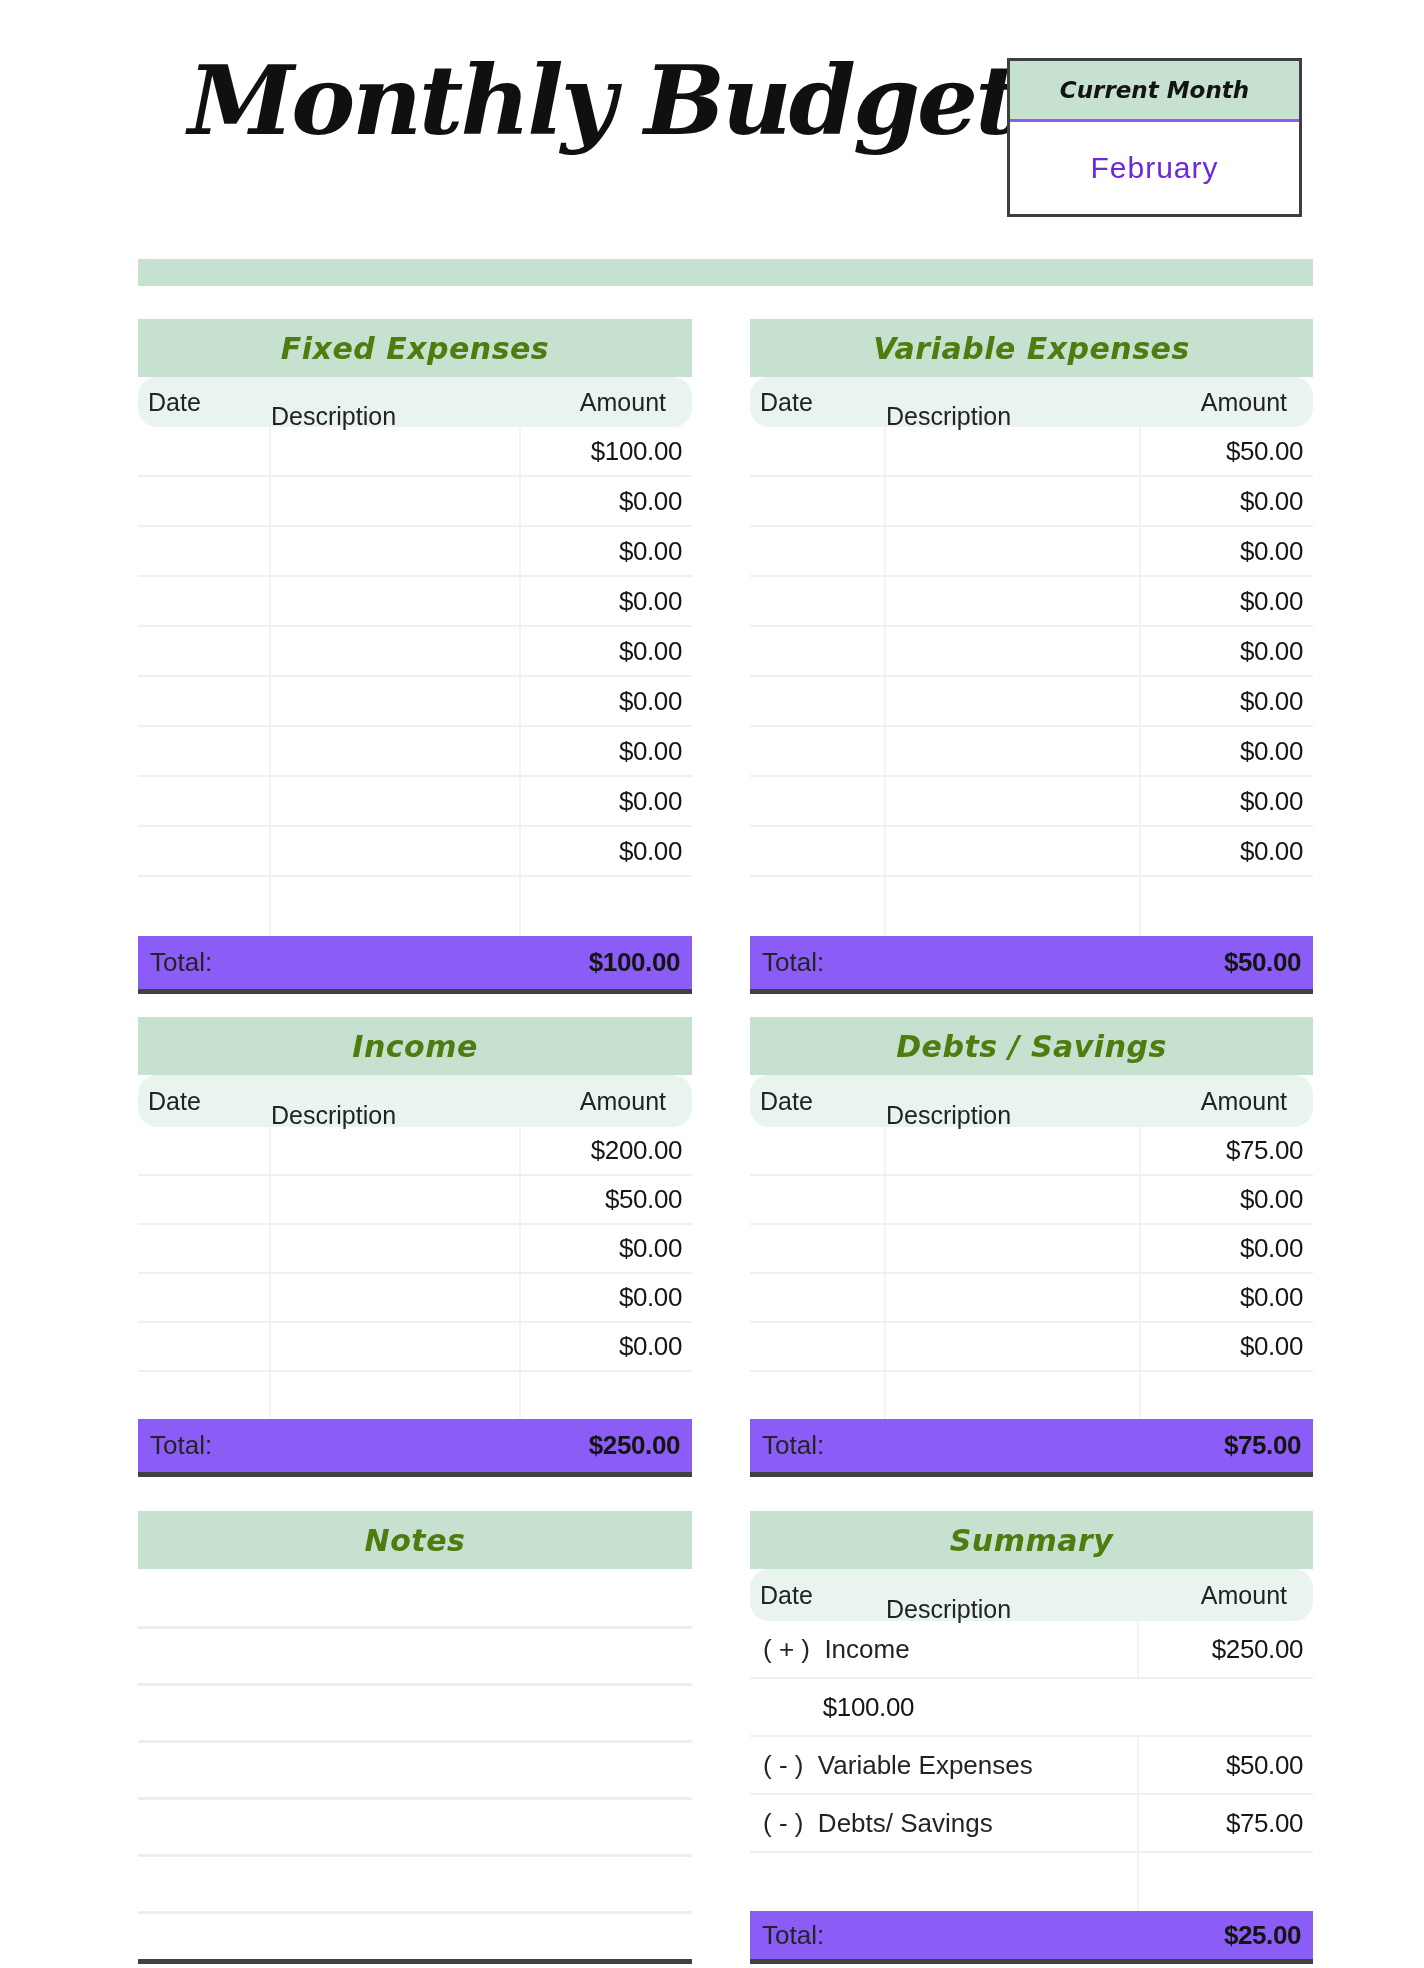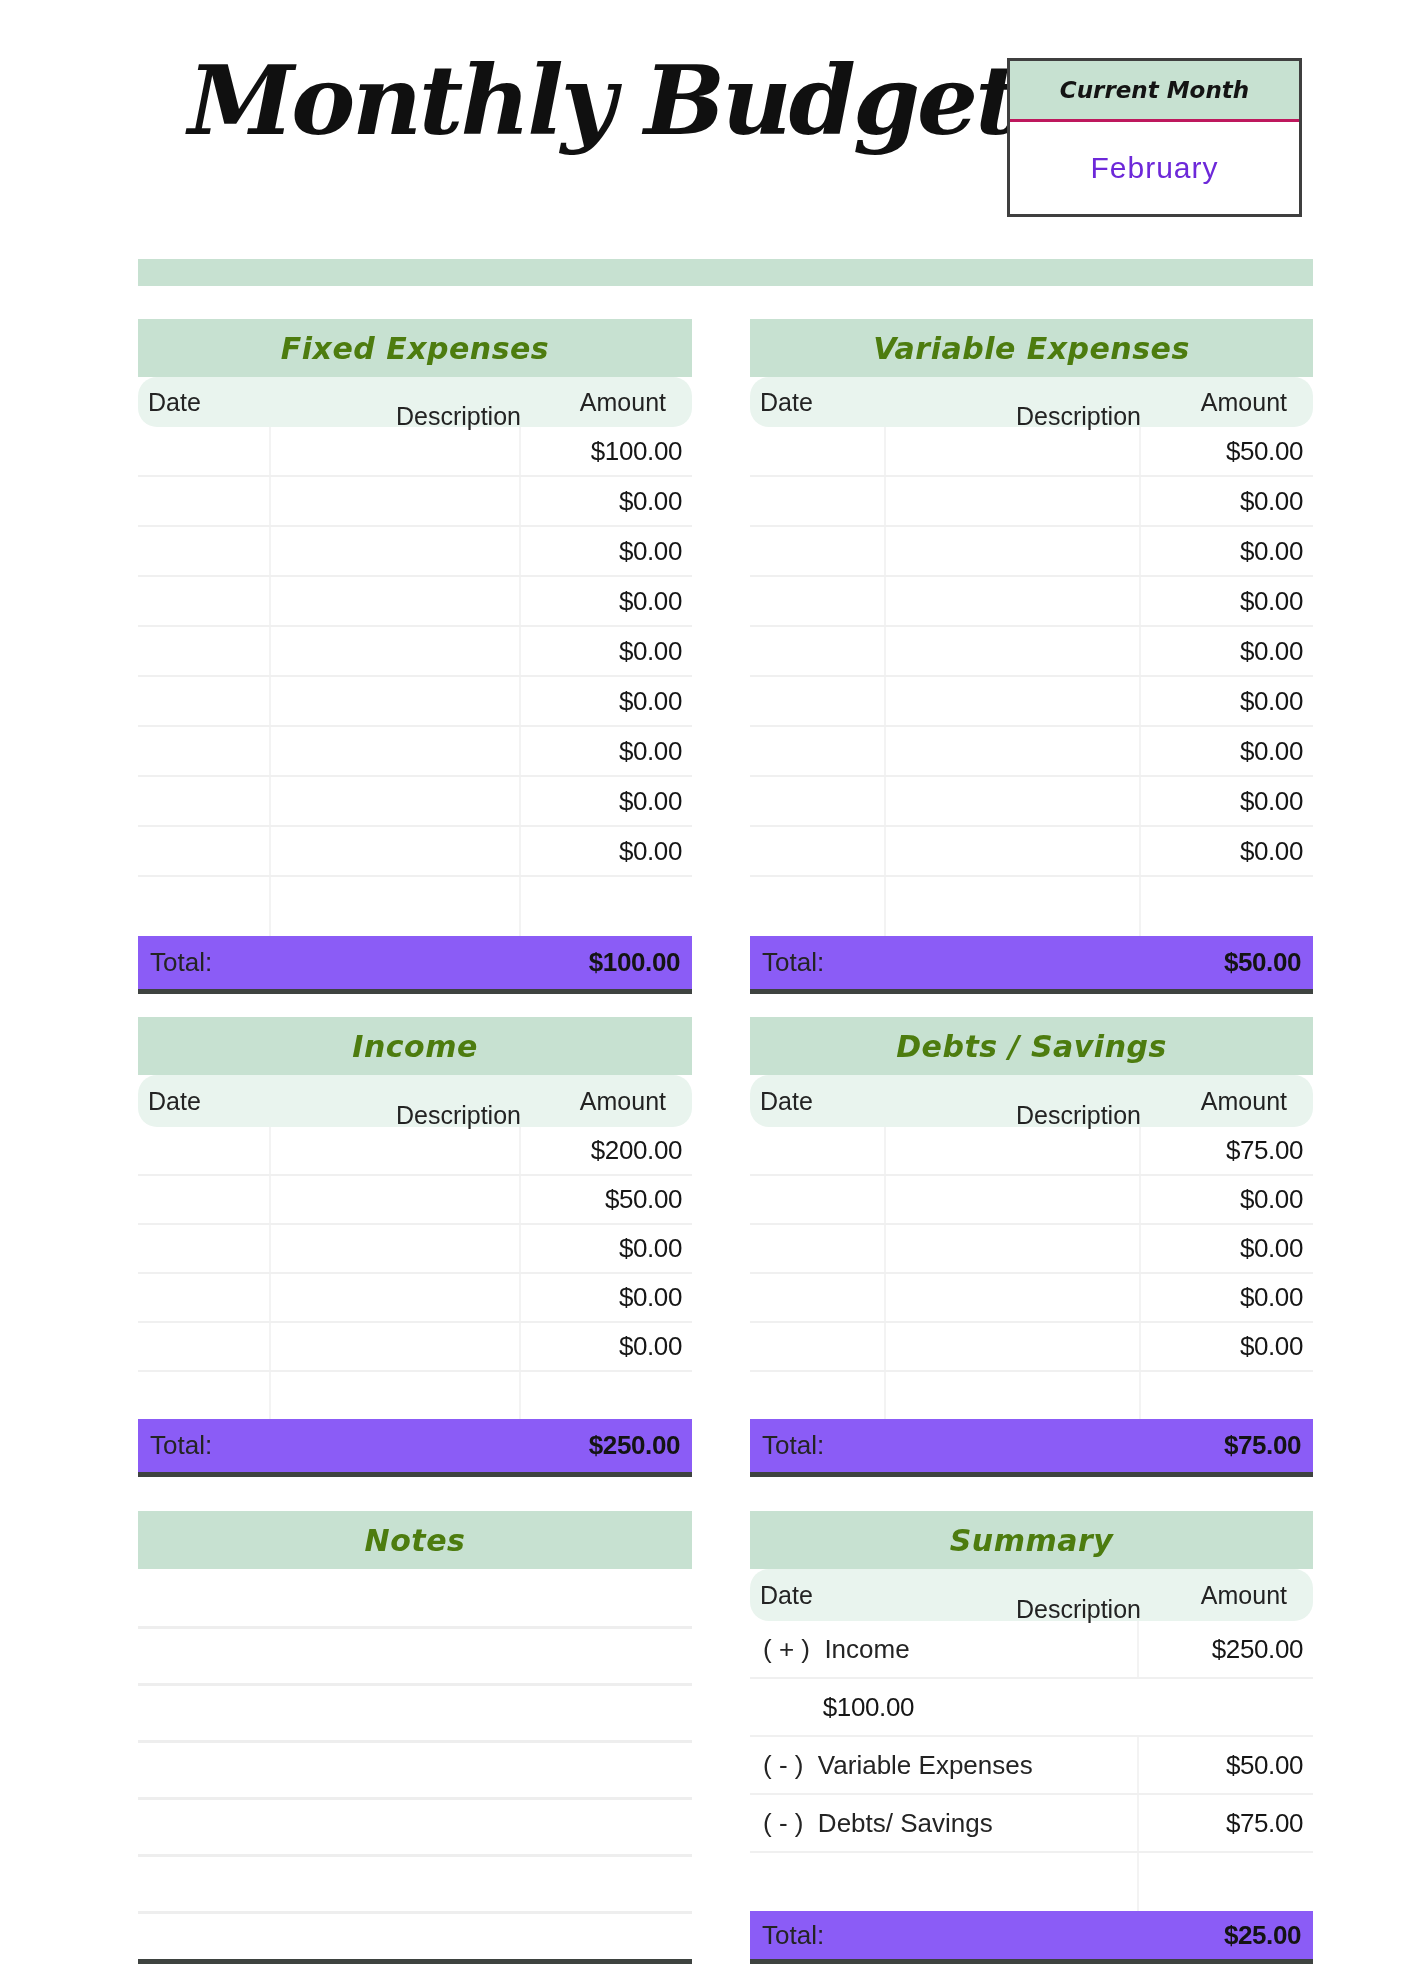--- a/index.html
+++ b/index.html
@@ -11,21 +11,21 @@
   #page-title{
     position:absolute;left:188px;top:44px;
     font-family:"DejaVu Serif",serif;font-style:italic;font-weight:bold;
     font-size:96px;letter-spacing:-3px;color:#101010;white-space:nowrap;
   }
   #month-card{
     position:absolute;left:1007px;top:58px;width:295px;height:159px;
     border:3px solid #3f3f3f;box-sizing:border-box;background:#ffffff;
   }
   .month-header{
-    height:58px;background:#c7e1d1;border-bottom:3px solid #be185d;
+    height:58px;background:#c7e1d1;border-bottom:3px solid #8b5cf6;
     display:flex;align-items:center;justify-content:center;
     font-family:"DejaVu Sans",sans-serif;font-style:italic;font-weight:bold;
     font-size:23px;color:#141414;
   }
   .month-value{
     height:92px;display:flex;align-items:center;justify-content:center;
     font-size:30px;letter-spacing:1px;color:#6d28d9;
   }
   #divider-bar{
     position:absolute;left:138px;top:259px;width:1175px;height:27px;background:#c7e1d1;
@@ -44,21 +44,21 @@
     font-family:"DejaVu Sans",sans-serif;font-style:italic;font-weight:bold;
     font-size:30px;color:#4d7c0f;letter-spacing:0.5px;
   }
   .t-colhead{
     display:flex;align-items:center;background:#e9f4ee;font-size:25px;color:#232323;border-radius:19px;
   }
   .tbl-top .t-colhead{height:50px;}
   .tbl-mid .t-colhead,.tbl-sum .t-colhead{height:52px;}
   .t-colhead span{box-sizing:border-box;}
   .ch-date{width:133px;padding-left:10px;}
-  .ch-desc{width:250px;text-align:right;margin-top:28px;}
+  .ch-desc{width:250px;text-align:left;margin-top:28px;}
   .ch-amt{flex:1;text-align:right;padding-right:26px;}
   .tbl-right .ch-date{width:136px;}
   .tbl-right .ch-desc{width:255px;}
 
   .trow{display:flex;border-bottom:2px solid #f0f0f0;box-sizing:border-box;}
   .tbl-top .trow{height:50px;}
   .tbl-mid .trow{height:49px;}
   .tbl-sum .trow{height:58px;}
   .tbl-top .trow:last-child{height:59px;border-bottom:none;}
   .tbl-mid .trow:last-child{height:47px;border-bottom:none;}

